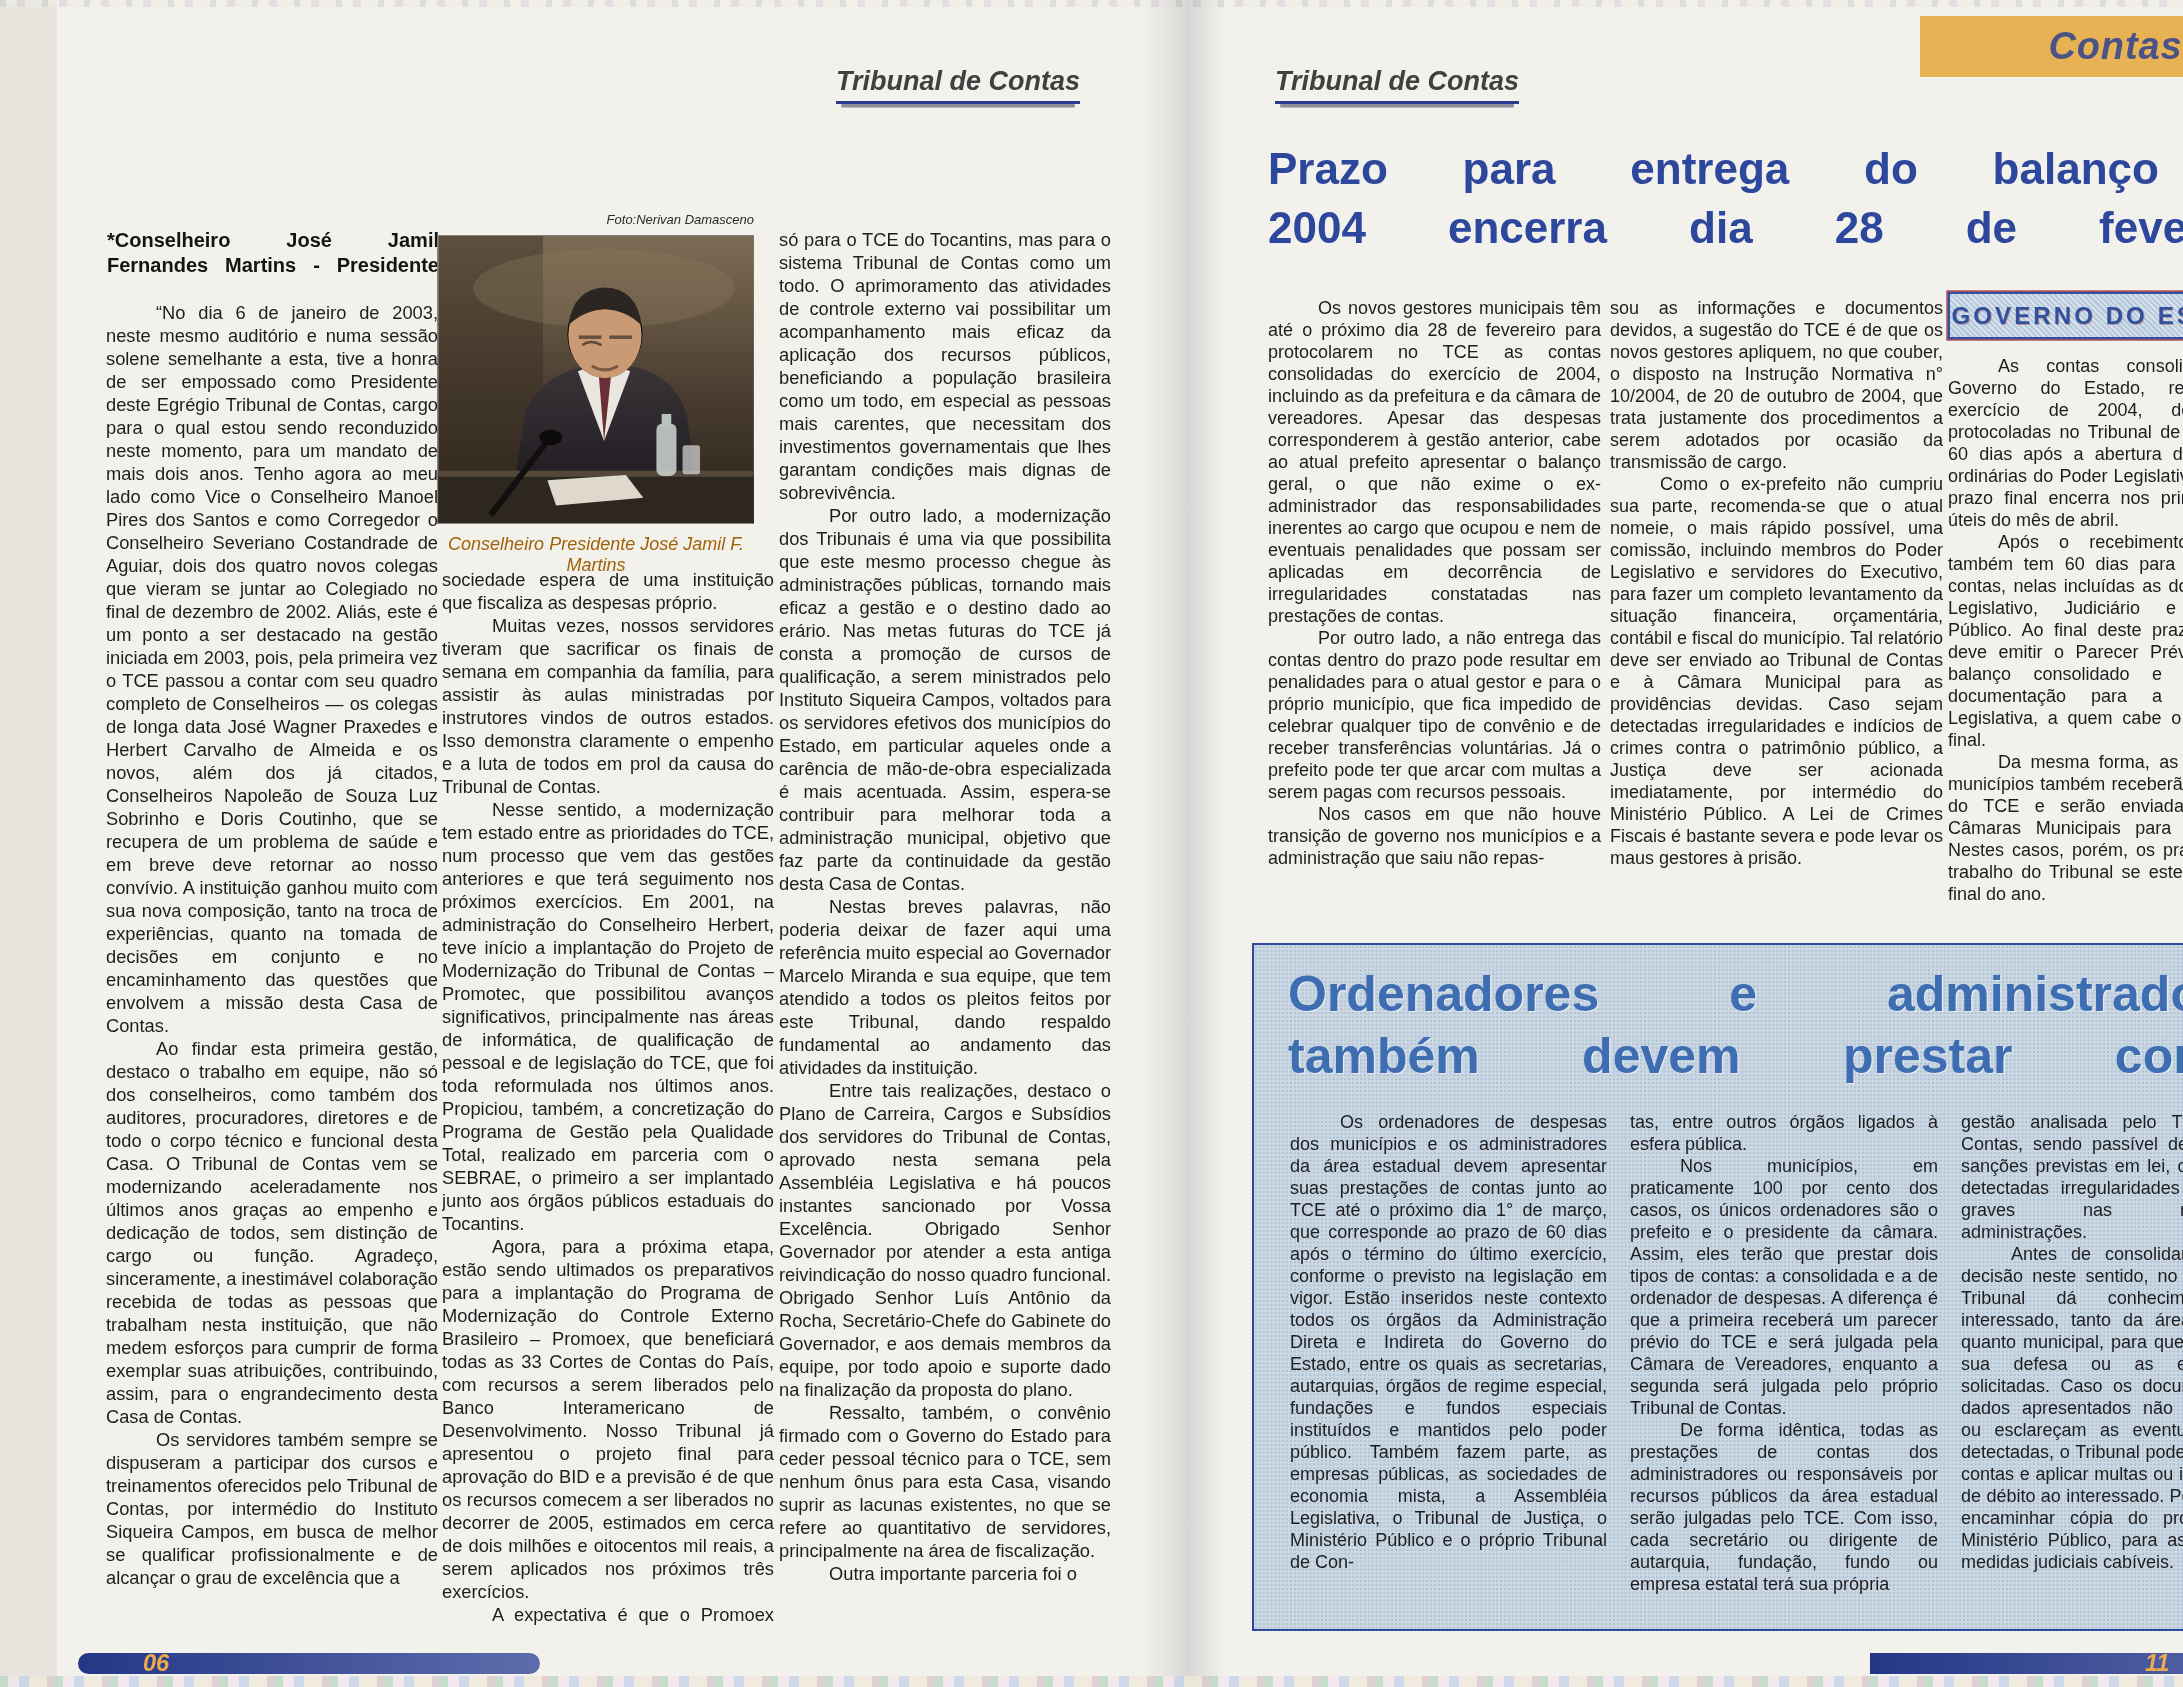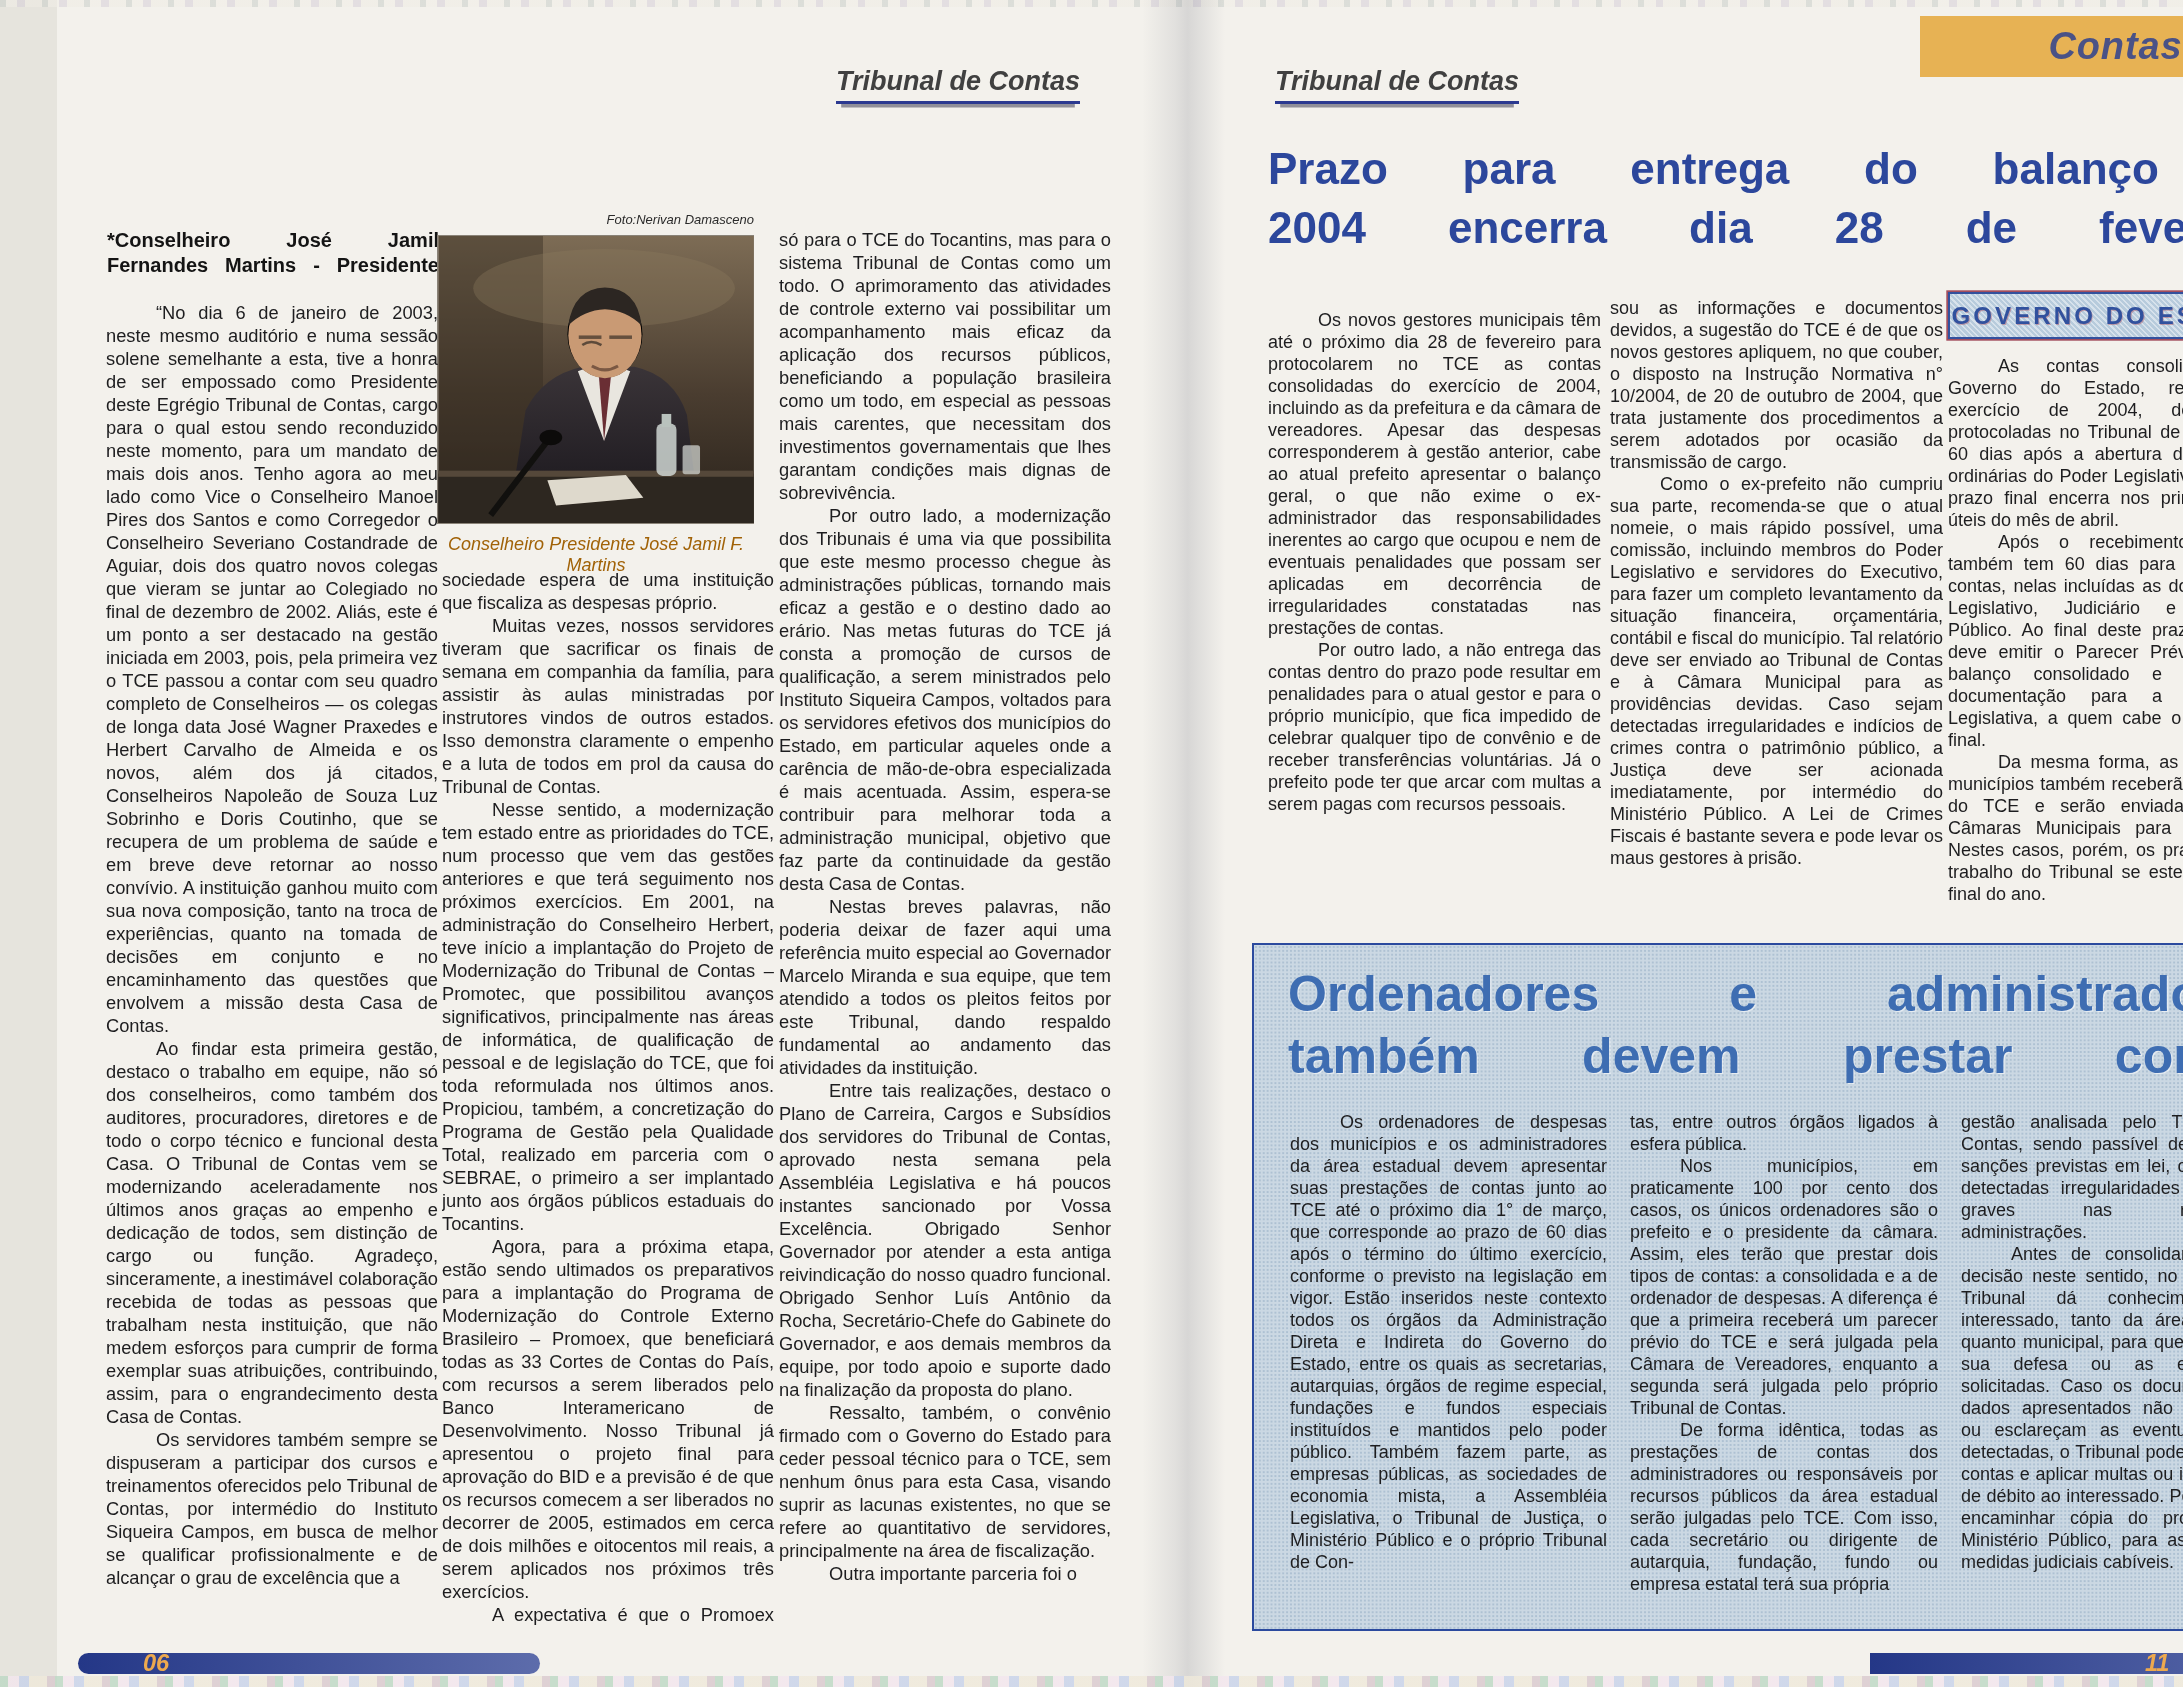--- a/index.html
+++ b/index.html
@@ -175,23 +175,24 @@
 
   <div class="abs brand" style="left:1275px;top:66px;">
     <span>Tribunal de Contas</span>
   </div>
 
   <div class="abs title-right">
     <div>Prazo para entrega do balanço de</div>
     <div>2004 encerra dia 28 de fevereiro</div>
   </div>
 
-  <div class="abs coltext rp" style="left:1268px;top:297px;width:333px;height:620px;margin-top:12px;">
+  <div class="abs coltext rp" style="left:1268px;top:297px;width:333px;height:620px;">
     <p>Os novos gestores municipais têm até o próximo dia 28 de fevereiro para protocolarem no TCE as contas consolidadas do exercício de 2004, incluindo as da prefeitura e da câmara de vereadores. Apesar das despesas corresponderem à gestão anterior, cabe ao atual prefeito apresentar o balanço geral, o que não exime o ex-administrador das responsabilidades inerentes ao cargo que ocupou e nem de eventuais penalidades que possam ser aplicadas em decorrência de irregularidades constatadas nas prestações de contas.</p>
     <p>Por outro lado, a não entrega das contas dentro do prazo pode resultar em penalidades para o atual gestor e para o próprio município, que fica impedido de celebrar qualquer tipo de convênio e de receber transferências voluntárias. Já o prefeito pode ter que arcar com multas a serem pagas com recursos pessoais.</p>
+    <p>Nos casos em que não houve transição de governo nos municípios e a administração que saiu não repas-</p>
   </div>
 
   <div class="abs coltext rp" style="left:1610px;top:297px;width:333px;height:620px;">
     <p class="cont">sou as informações e documentos devidos, a sugestão do TCE é de que os novos gestores apliquem, no que couber, o disposto na Instrução Normativa n° 10/2004, de 20 de outubro de 2004, que trata justamente dos procedimentos a serem adotados por ocasião da transmissão de cargo.</p>
     <p>Como o ex-prefeito não cumpriu sua parte, recomenda-se que o atual nomeie, o mais rápido possível, uma comissão, incluindo membros do Poder Legislativo e servidores do Executivo, para fazer um completo levantamento da situação financeira, orçamentária, contábil e fiscal do município. Tal relatório deve ser enviado ao Tribunal de Contas e à Câmara Municipal para as providências devidas. Caso sejam detectadas irregularidades e indícios de crimes contra o patrimônio público, a Justiça deve ser acionada imediatamente, por intermédio do Ministério Público. A Lei de Crimes Fiscais é bastante severa e pode levar os maus gestores à prisão.</p>
   </div>
 
   <div class="abs gov-box">
     <span>GOVERNO DO ESTADO</span>
   </div>

